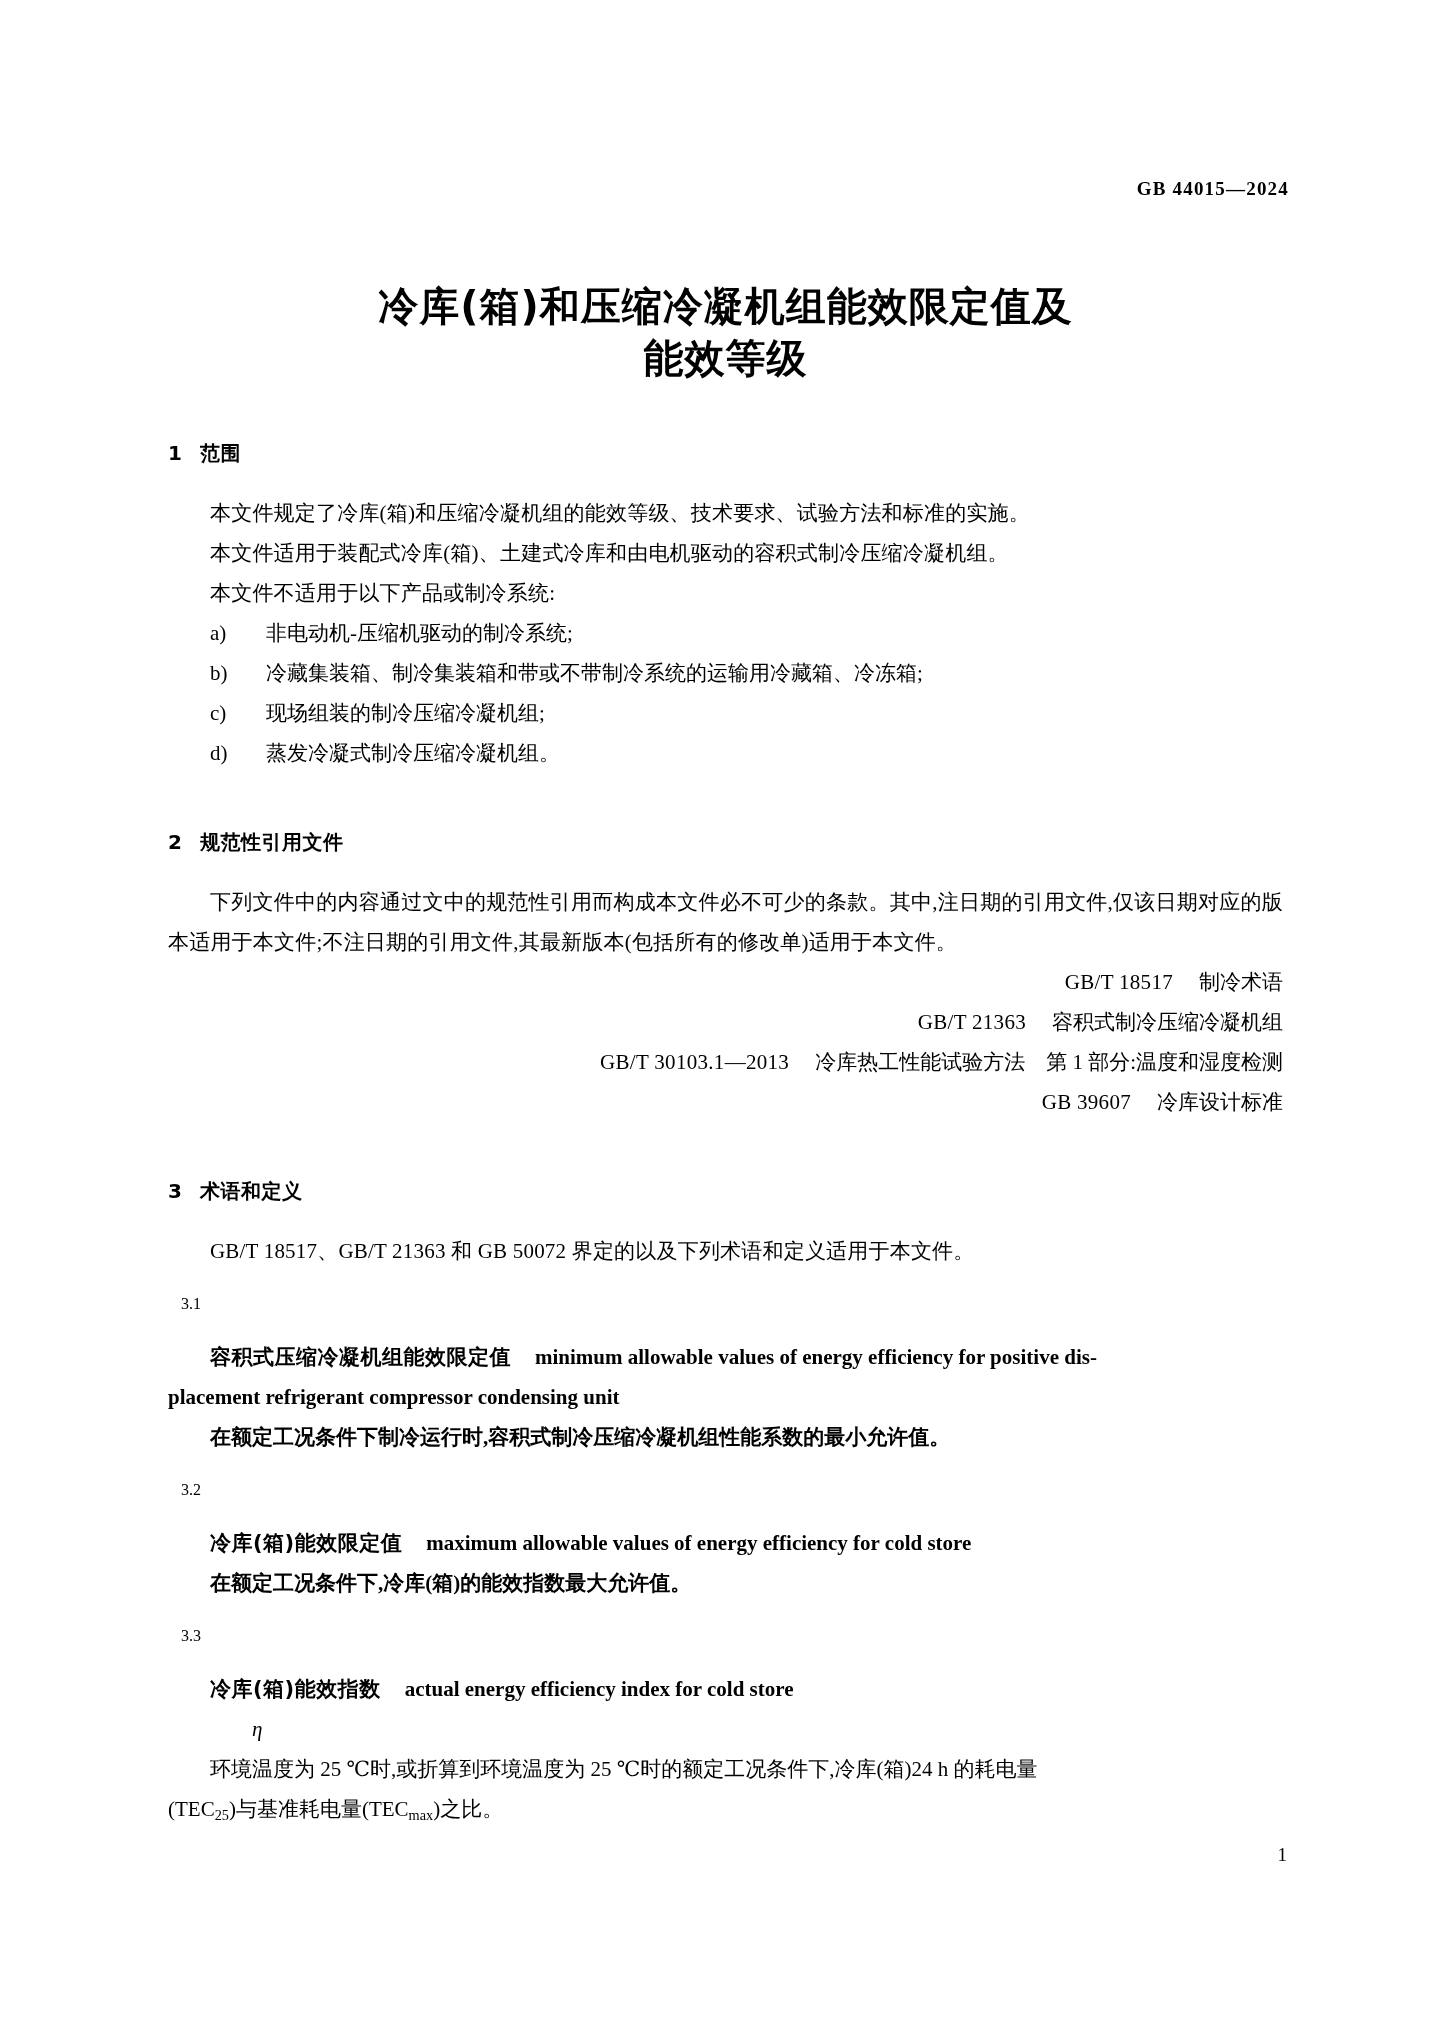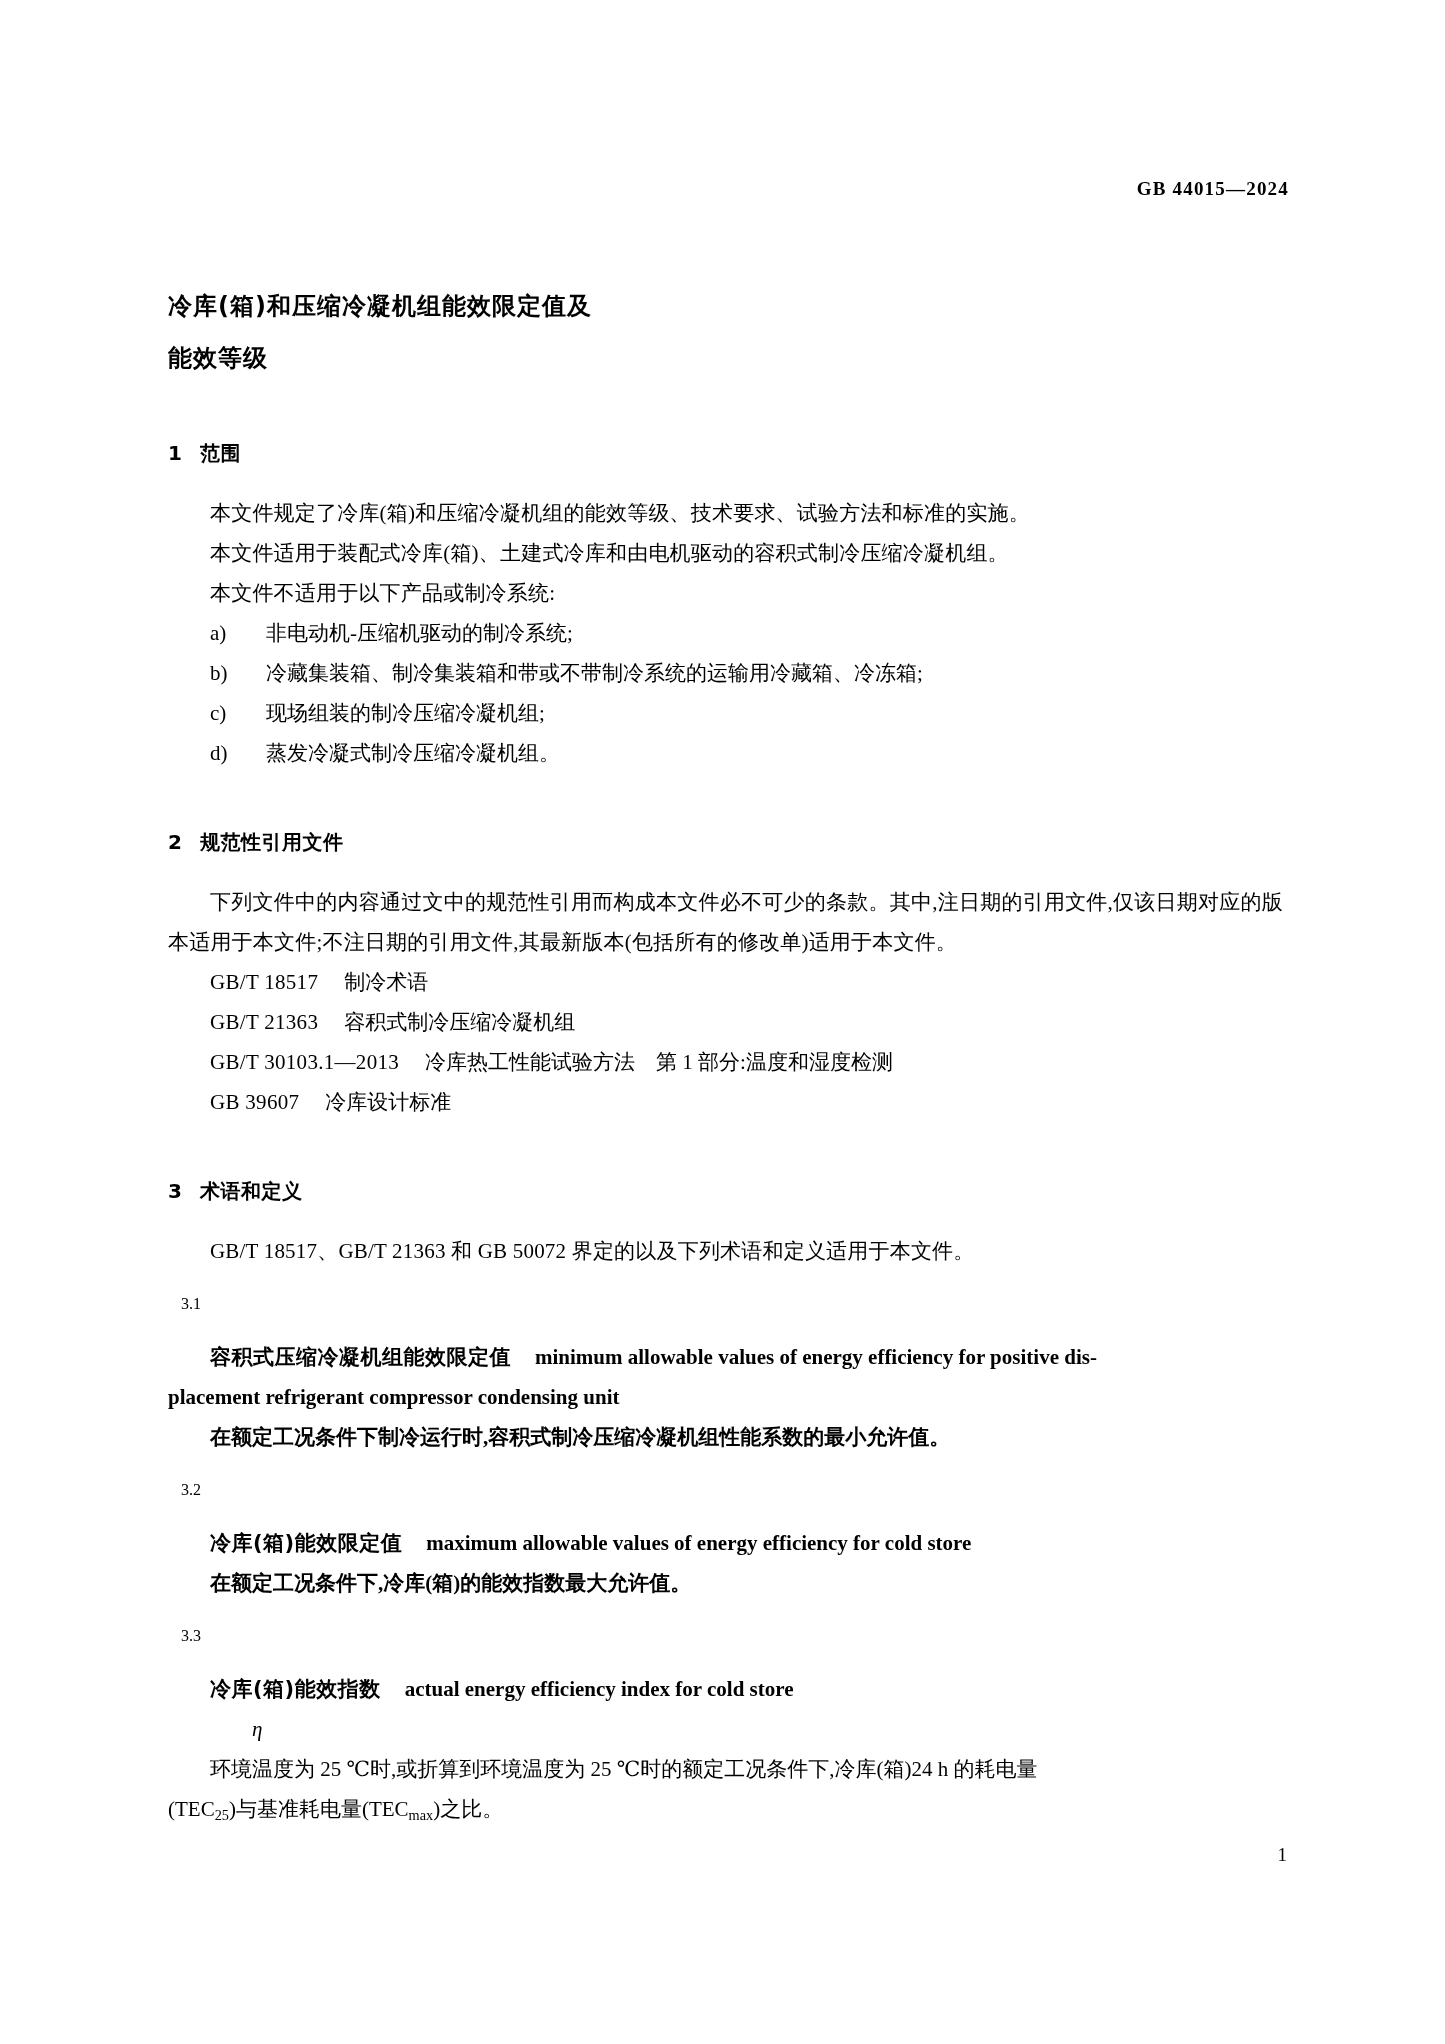--- a/index.html
+++ b/index.html
@@ -31,23 +31,24 @@
     font-weight: 700;
     color: #000;
   }
   .content {
     position: absolute;
     top: 280px;
     left: 168px;
     width: 1115px;
   }
   .doc-title {
+    text-align: center;
     font-family: "DejaVu Sans", "Liberation Sans", sans-serif;
     font-weight: 700;
-    font-size: 24px;
+    font-size: 40px;
     line-height: 52px;
     letter-spacing: 1px;
     margin: 0 0 2px 0;
   }
   .doc-title .line2 {
     display: block;
   }
   .clause-head {
     font-family: "DejaVu Sans", "Liberation Sans", sans-serif;
     font-weight: 700;
@@ -82,20 +83,21 @@
     font-family: "Liberation Serif", "DejaVu Serif", serif;
   }
   .list-item .txt {
     flex: 1;
   }
   .ref-item {
     font-size: 21px;
     line-height: 40px;
     margin: 0;
     padding-left: 42px;
+    text-align: right;
   }
   .ref-item .code {
     font-family: "Liberation Serif", "DejaVu Serif", serif;
     letter-spacing: 0.3px;
   }
   .ref-item .gap {
     display: inline-block;
     width: 26px;
   }
   .term-num {

